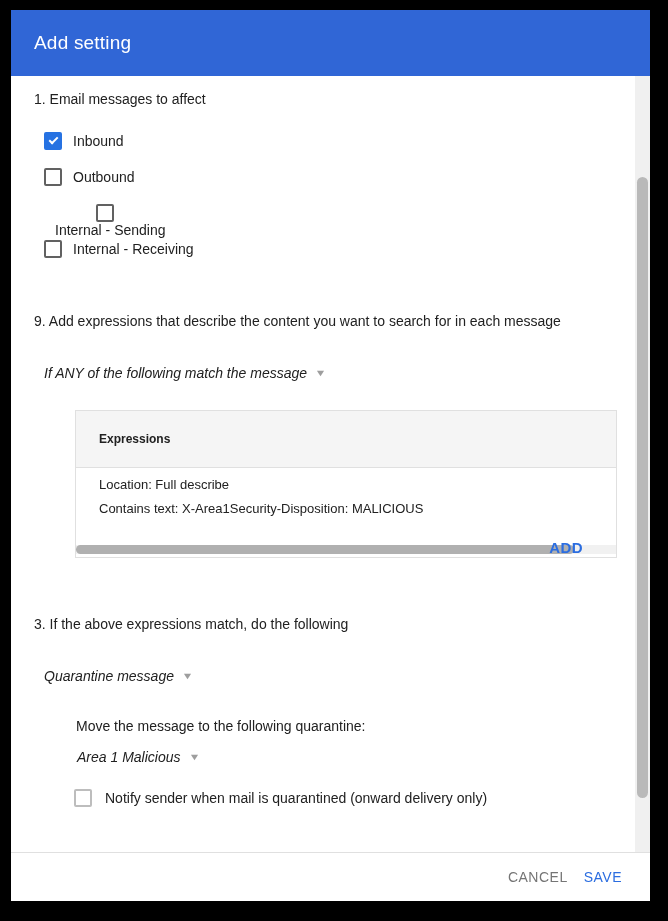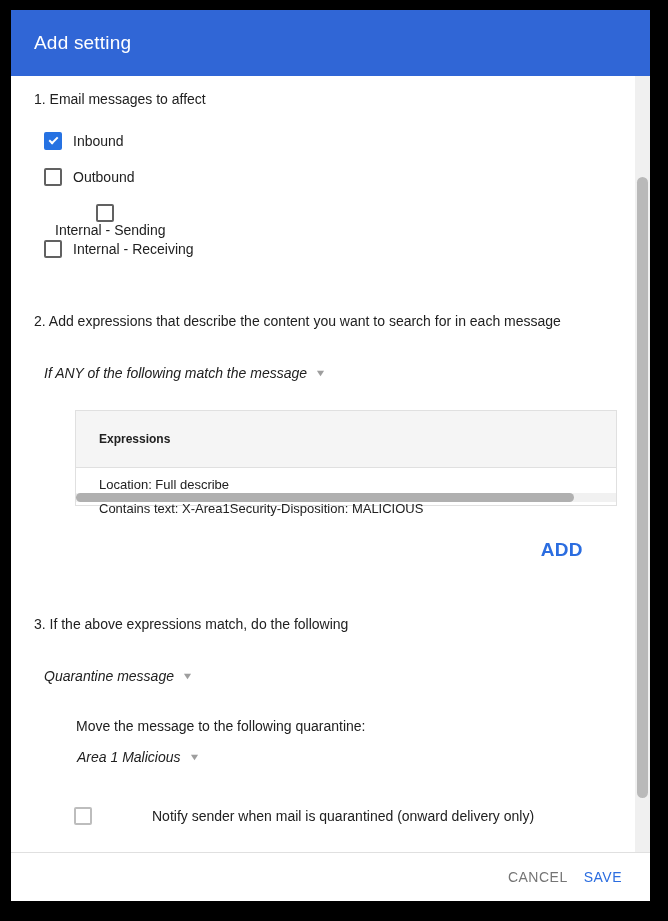--- a/index.html
+++ b/index.html
@@ -50,40 +50,40 @@
   
   .selector{display:flex;align-items:center;cursor:pointer;white-space:nowrap;}
   .selector-text{font-size:14px;color:var(--text-dark);font-style:italic;}
   .dd-arrow{
     margin-left:9px;font-size:9px;color:#9e9e9e;line-height:1;
     transform:scaleX(1.35);display:inline-block;
   }
 
   
   .expr-table{
-    left:64px;top:334px;width:542px;height:96px;
+    left:64px;top:334px;width:542px;height:148px;
     border:1px solid #e0e0e0;background:#fff;
   }
   .expr-header{
     height:57px;background:#f5f5f5;border-bottom:1px solid #e0e0e0;
     display:flex;align-items:center;padding-left:23px;
   }
   .expr-header-text{font-size:12px;font-weight:bold;color:var(--text-dark);}
   .expr-body{padding:5px 0 0 23px;}
   .expr-row{font-size:13px;line-height:24px;white-space:nowrap;color:var(--text-dark);}
   .h-scrollbar{
     position:absolute;left:0;bottom:3px;width:100%;height:9px;background:#f1f1f1;
   }
   .h-thumb{
     position:absolute;left:0;top:0;width:498px;height:9px;background:#b0b0b0;
     border-radius:5px;cursor:pointer;
   }
 
   .add-link{
-    top:463px;right:67px;font-size:19px;font-weight:bold;letter-spacing:.4px;
+    top:463px;right:67px;font-size:15px;font-weight:bold;letter-spacing:.4px;
     color:var(--link-blue);cursor:pointer;
   }
 
   
   .v-scrollbar{
     position:absolute;right:0;top:0;width:15px;height:100%;background:#f0f0f0;
   }
   .v-thumb{
     position:absolute;left:2px;top:101px;width:11px;height:621px;
     background:#b9b9b9;border-radius:6px;cursor:pointer;
@@ -129,21 +129,21 @@
     <div class="abs cb-row" style="left:33px;top:128px;flex-direction:column;">
       <span class="checkbox"></span>
       <span class="cb-label">Internal - Sending</span>
     </div>
 
     <div class="abs cb-row" style="left:33px;top:164px;">
       <span class="checkbox"></span>
       <span class="cb-label">Internal - Receiving</span>
     </div>
 
-    <div class="abs section-label" style="left:23px;top:237px;">2. Add expressions that describe the content you want to search for in each message</div>
+    <div class="abs section-label" style="left:23px;top:237px;">9. Add expressions that describe the content you want to search for in each message</div>
 
     <div class="abs selector" style="left:33px;top:289px;">
       <span class="selector-text">If ANY of the following match the message</span>
       <span class="dd-arrow">▼</span>
     </div>
 
     <div class="abs expr-table">
       <div class="expr-header">
         <span class="expr-header-text">Expressions</span>
       </div>
@@ -165,21 +165,21 @@
       <span class="dd-arrow">▼</span>
     </div>
 
     <div class="abs section-label" style="left:65px;top:642px;">Move the message to the following quarantine:</div>
 
     <div class="abs selector" style="left:66px;top:673px;">
       <span class="selector-text">Area 1 Malicious</span>
       <span class="dd-arrow">▼</span>
     </div>
 
-    <div class="abs cb-row" style="left:63px;top:731px;gap:47px;">
+    <div class="abs cb-row" style="left:63px;top:713px;">
       <span class="checkbox light"></span>
       <span class="cb-label" style="margin-left:13px;">Notify sender when mail is quarantined (onward delivery only)</span>
     </div>
 
     <div class="v-scrollbar">
       <div class="v-thumb"></div>
     </div>
 
   </div>
 

